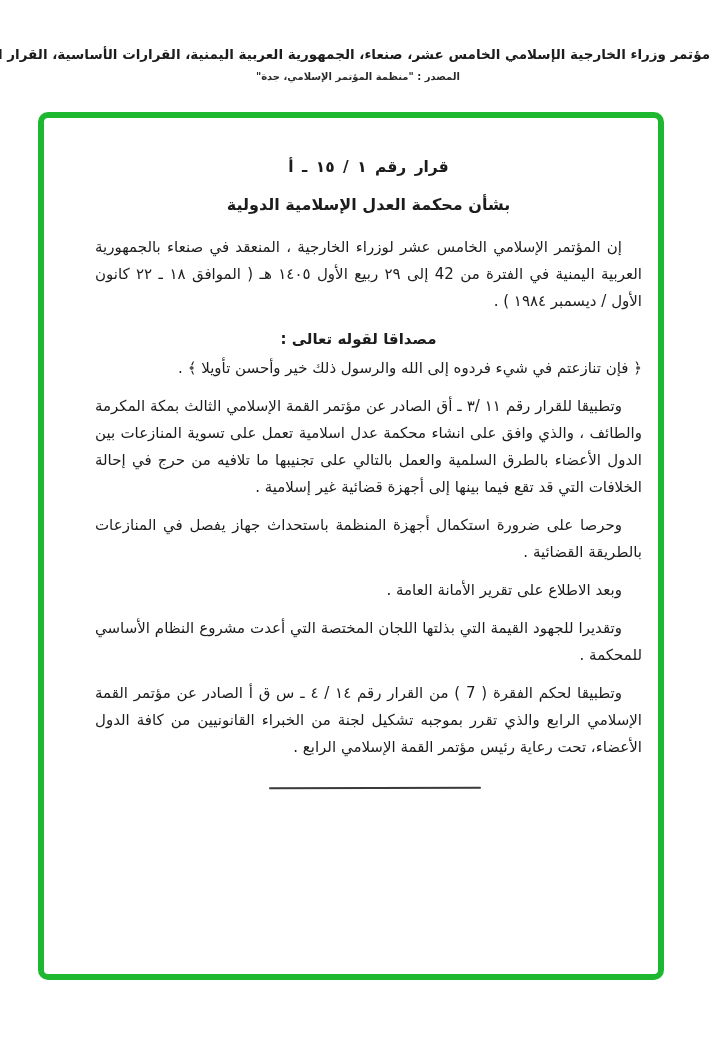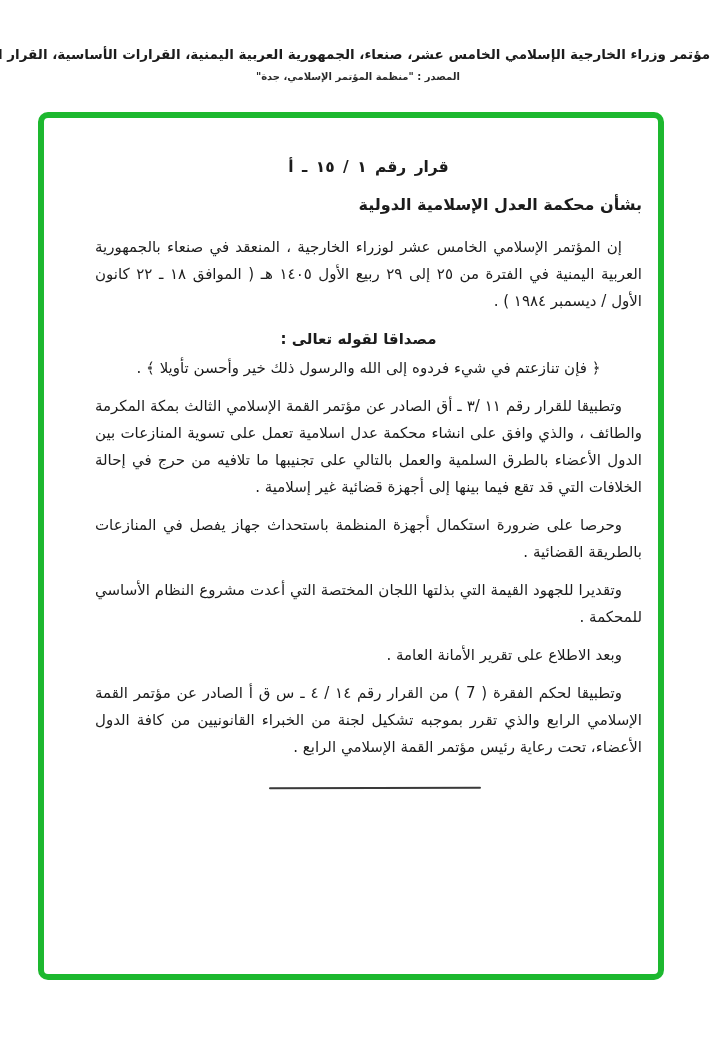--- a/index.html
+++ b/index.html
@@ -51,37 +51,38 @@
     line-height: 27px;
   }
   .doc-title {
     text-align: center;
     font-size: 15.5px;
     font-weight: bold;
     margin-bottom: 10px;
     word-spacing: 3px;
   }
   .doc-subject {
+    text-align: center;
     font-size: 16px;
     font-weight: bold;
     margin-bottom: 16px;
   }
   .para-body {
     text-align: justify;
     text-indent: 20px;
     margin: 0 0 11px 0;
   }
   .para-lead {
     text-align: center;
     text-indent: 20px;
     font-weight: bold;
     margin: 0 0 2px 0;
   }
   .para-verse {
-    text-align: center;
+    text-align: right;
     margin: 0 0 11px 0;
   }
   .closing-rule {
     width: 212px;
     height: 2px;
     background: #3a3a3a;
     margin: 26px auto 0 auto;
     transform: translateX(6px) rotate(-0.2deg);
     border-radius: 1px;
   }
@@ -92,24 +93,24 @@
 <header class="page-header">
   <div class="line1">مؤتمر وزراء الخارجية الإسلامي الخامس عشر، صنعاء، الجمهورية العربية اليمنية، القرارات الأساسية، القرار الرقم ١/٥</div>
   <div class="line2">المصدر :  "منظمة المؤتمر الإسلامي، جدة"</div>
 </header>
 
 <section class="frame">
   <div class="doc-content">
     <div class="doc-title">قرار رقم ١ / ١٥ ـ أ</div>
     <div class="doc-subject">بشأن محكمة العدل الإسلامية الدولية</div>
 
-    <p class="para-body">إن المؤتمر الإسلامي الخامس عشر لوزراء الخارجية ، المنعقد في صنعاء بالجمهورية العربية اليمنية في الفترة من ٢٥ إلى ٢٩ ربيع الأول ١٤٠٥ هـ ( الموافق ١٨ ـ ٢٢ كانون الأول / ديسمبر ١٩٨٤ ) .</p>
+    <p class="para-body">إن المؤتمر الإسلامي الخامس عشر لوزراء الخارجية ، المنعقد في صنعاء بالجمهورية العربية اليمنية في الفترة من 42 إلى ٢٩ ربيع الأول ١٤٠٥ هـ ( الموافق ١٨ ـ ٢٢ كانون الأول / ديسمبر ١٩٨٤ ) .</p>
     <p class="para-lead">مصداقا لقوله تعالى :</p>
     <p class="para-verse">﴿ فإن تنازعتم في شيء فردوه إلى الله والرسول ذلك خير وأحسن تأويلا ﴾ .</p>
     <p class="para-body">وتطبيقا للقرار رقم ١١ /٣ ـ أق الصادر عن مؤتمر القمة الإسلامي الثالث بمكة المكرمة والطائف ، والذي وافق على انشاء محكمة عدل اسلامية تعمل على تسوية المنازعات بين الدول الأعضاء بالطرق السلمية والعمل بالتالي على تجنيبها ما تلافيه من حرج في إحالة الخلافات التي قد تقع فيما بينها إلى أجهزة قضائية غير إسلامية .</p>
     <p class="para-body">وحرصا على ضرورة استكمال أجهزة المنظمة باستحداث جهاز يفصل في المنازعات بالطريقة القضائية .</p>
+    <p class="para-body">وبعد الاطلاع على تقرير الأمانة العامة .</p>
     <p class="para-body">وتقديرا للجهود القيمة التي بذلتها اللجان المختصة التي أعدت مشروع النظام الأساسي للمحكمة .</p>
-    <p class="para-body">وبعد الاطلاع على تقرير الأمانة العامة .</p>
     <p class="para-body">وتطبيقا لحكم الفقرة ( 7 ) من القرار رقم ١٤ / ٤ ـ س ق أ الصادر عن مؤتمر القمة الإسلامي الرابع والذي تقرر بموجبه تشكيل لجنة من الخبراء القانونيين من كافة الدول الأعضاء، تحت رعاية رئيس مؤتمر القمة الإسلامي الرابع .</p>
 
     <div class="closing-rule"></div>
   </div>
 </section>
 
 </body></html>

